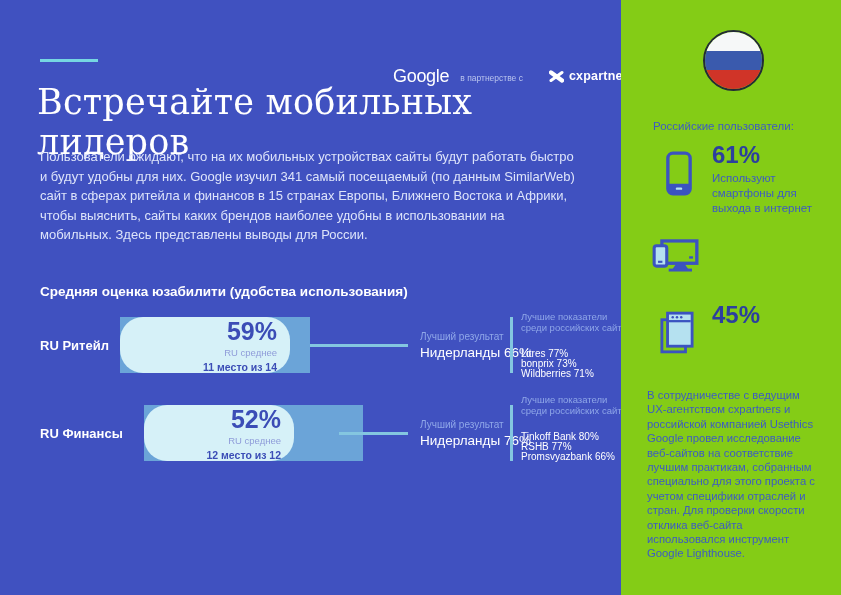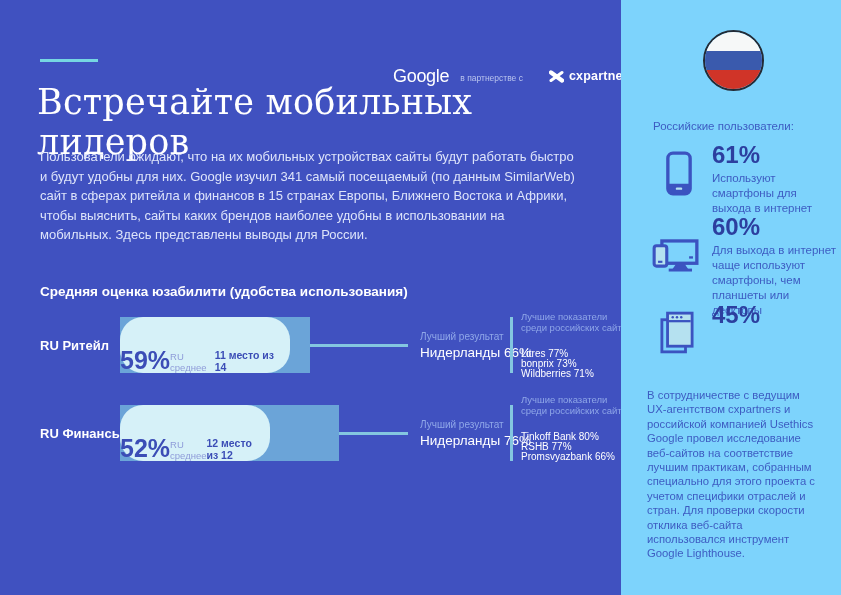--- a/index.html
+++ b/index.html
@@ -49,21 +49,21 @@
   .row-1 { top:405px; }
   .row-label {
     position:absolute; left:40px; top:50%; transform:translateY(-50%);
     color:#ffffff; font-size:13px; font-weight:bold;
   }
   .bar {
     position:absolute; left:120px; top:0; height:56px; background:#6ba4d8;
   }
   .bar-ru {
     position:absolute; left:0; top:0; height:56px; background:#d6f1f8;
-    display:flex; justify-content:flex-end; align-items:flex-end;
+    display:flex; flex-direction:column; justify-content:flex-end; align-items:flex-end;
     padding-right:13px;
     border-radius:23px;
   }
   .bar-pct { color:#3b4db6; font-size:25px; font-weight:bold; line-height:1; }
   .bar-cap { color:#8f9cd9; font-size:9.5px; margin-top:3px; }
   .bar-rank { color:#3b4db6; font-size:10.5px; font-weight:bold; margin-top:3px; }
   .connector-line { position:absolute; top:27px; height:3px; background:#84c6e0; }
   .best-block { position:absolute; left:420px; top:14px; width:95px; }
   .best-caption { color:#8fa7e8; font-size:10px; }
   .best-label { color:#ffffff; font-size:13.5px; margin-top:3px; white-space:nowrap; }
@@ -71,21 +71,21 @@
   .top-block { position:absolute; left:521px; width:112px; }
   .row-0 .top-block { top:-5px; }
   .row-1 .top-block { top:-10px; }
   .top-title { color:#8fa7e8; font-size:9.5px; line-height:10.5px; }
   .top-item { color:#ffffff; font-size:10px; line-height:10px; white-space:nowrap; }
   .top-list { margin-top:16px; }
 
   
   .sidebar {
     position:absolute; right:0; top:0; width:220px; height:595px;
-    background:#7dd3fc;
+    background:#84cc16;
   }
   .flag {
     position:absolute; left:82px; top:30px; width:61px; height:61px;
     border-radius:50%; overflow:hidden; border:2px solid #232b36;
   }
   .flag .stripe { width:100%; height:33.34%; }
   .stripe.white { background:#f6f8f8; }
   .stripe.blue  { background:#3a5aad; }
   .stripe.red   { background:#d03428; }
   .sb-heading {
@@ -142,21 +142,21 @@
       <div class="top-list">
         <div class="top-item">Litres 77%</div>
         <div class="top-item">bonprix 73%</div>
         <div class="top-item">Wildberries 71%</div>
       </div>
     </div>
   </div>
 
   <div class="chart-row row-1">
     <div class="row-label">RU Финансы</div>
-    <div class="bar" style="width: 219px;">
+    <div class="bar" style="width: 219px; margin-left: 24px;">
       <div class="bar-ru" style="width: 150px;">
         <div class="bar-pct">52%</div>
         <div class="bar-cap">RU среднее</div>
         <div class="bar-rank">12 место из 12</div>
       </div>
     </div>
     <div class="connector-line" style="left: 339px; width: 69px;"></div>
     <div class="best-block">
       <div class="best-caption">Лучший результат</div>
       <div class="best-label">Нидерланды 76%</div>
@@ -192,24 +192,20 @@
     </div>
 
     <svg class="stat-icon" style="left:31px; top:239px;" width="47" height="33" viewBox="0 0 48 34">
       <rect x="10" y="2" width="36" height="23" fill="none" stroke="currentColor" stroke-width="3.4"></rect>
       <path d="M25 25 l-4 6 h16 l-4 -6" fill="currentColor"></path>
       <line x1="17" y1="32" x2="41" y2="32" stroke="currentColor" stroke-width="3"></line>
       <line x1="38" y1="19" x2="42" y2="19" stroke="currentColor" stroke-width="2.4"></line>
       <rect x="2" y="7" width="13" height="21" rx="2.5" fill="#b5e1f0" stroke="currentColor" stroke-width="3.2"></rect>
       <line x1="6" y1="23.5" x2="10.5" y2="23.5" stroke="currentColor" stroke-width="2.2"></line>
     </svg>
-    <div class="stat-text" style="left:91px; top:215px;">
-      <div class="stat-value">60%</div>
-      <div class="stat-desc">Для выхода в интернет чаще используют смартфоны, чем планшеты или десктопы</div>
-    </div>
 
     <svg class="stat-icon" style="left:39px; top:311px;" width="34" height="43" viewBox="0 0 36 45">
       <rect x="2" y="9" width="25" height="34" fill="none" stroke="currentColor" stroke-width="3"></rect>
       <rect x="8" y="2" width="26" height="35" fill="#b5e1f0" stroke="currentColor" stroke-width="3"></rect>
       <line x1="9.5" y1="10.5" x2="32.5" y2="10.5" stroke="currentColor" stroke-width="2.4"></line>
       <circle cx="13.5" cy="6.3" r="1.3" fill="currentColor"></circle>
       <circle cx="18" cy="6.3" r="1.3" fill="currentColor"></circle>
       <circle cx="22.5" cy="6.3" r="1.3" fill="currentColor"></circle>
     </svg>
     <div class="stat-text" style="left:91px; top:303px;">

